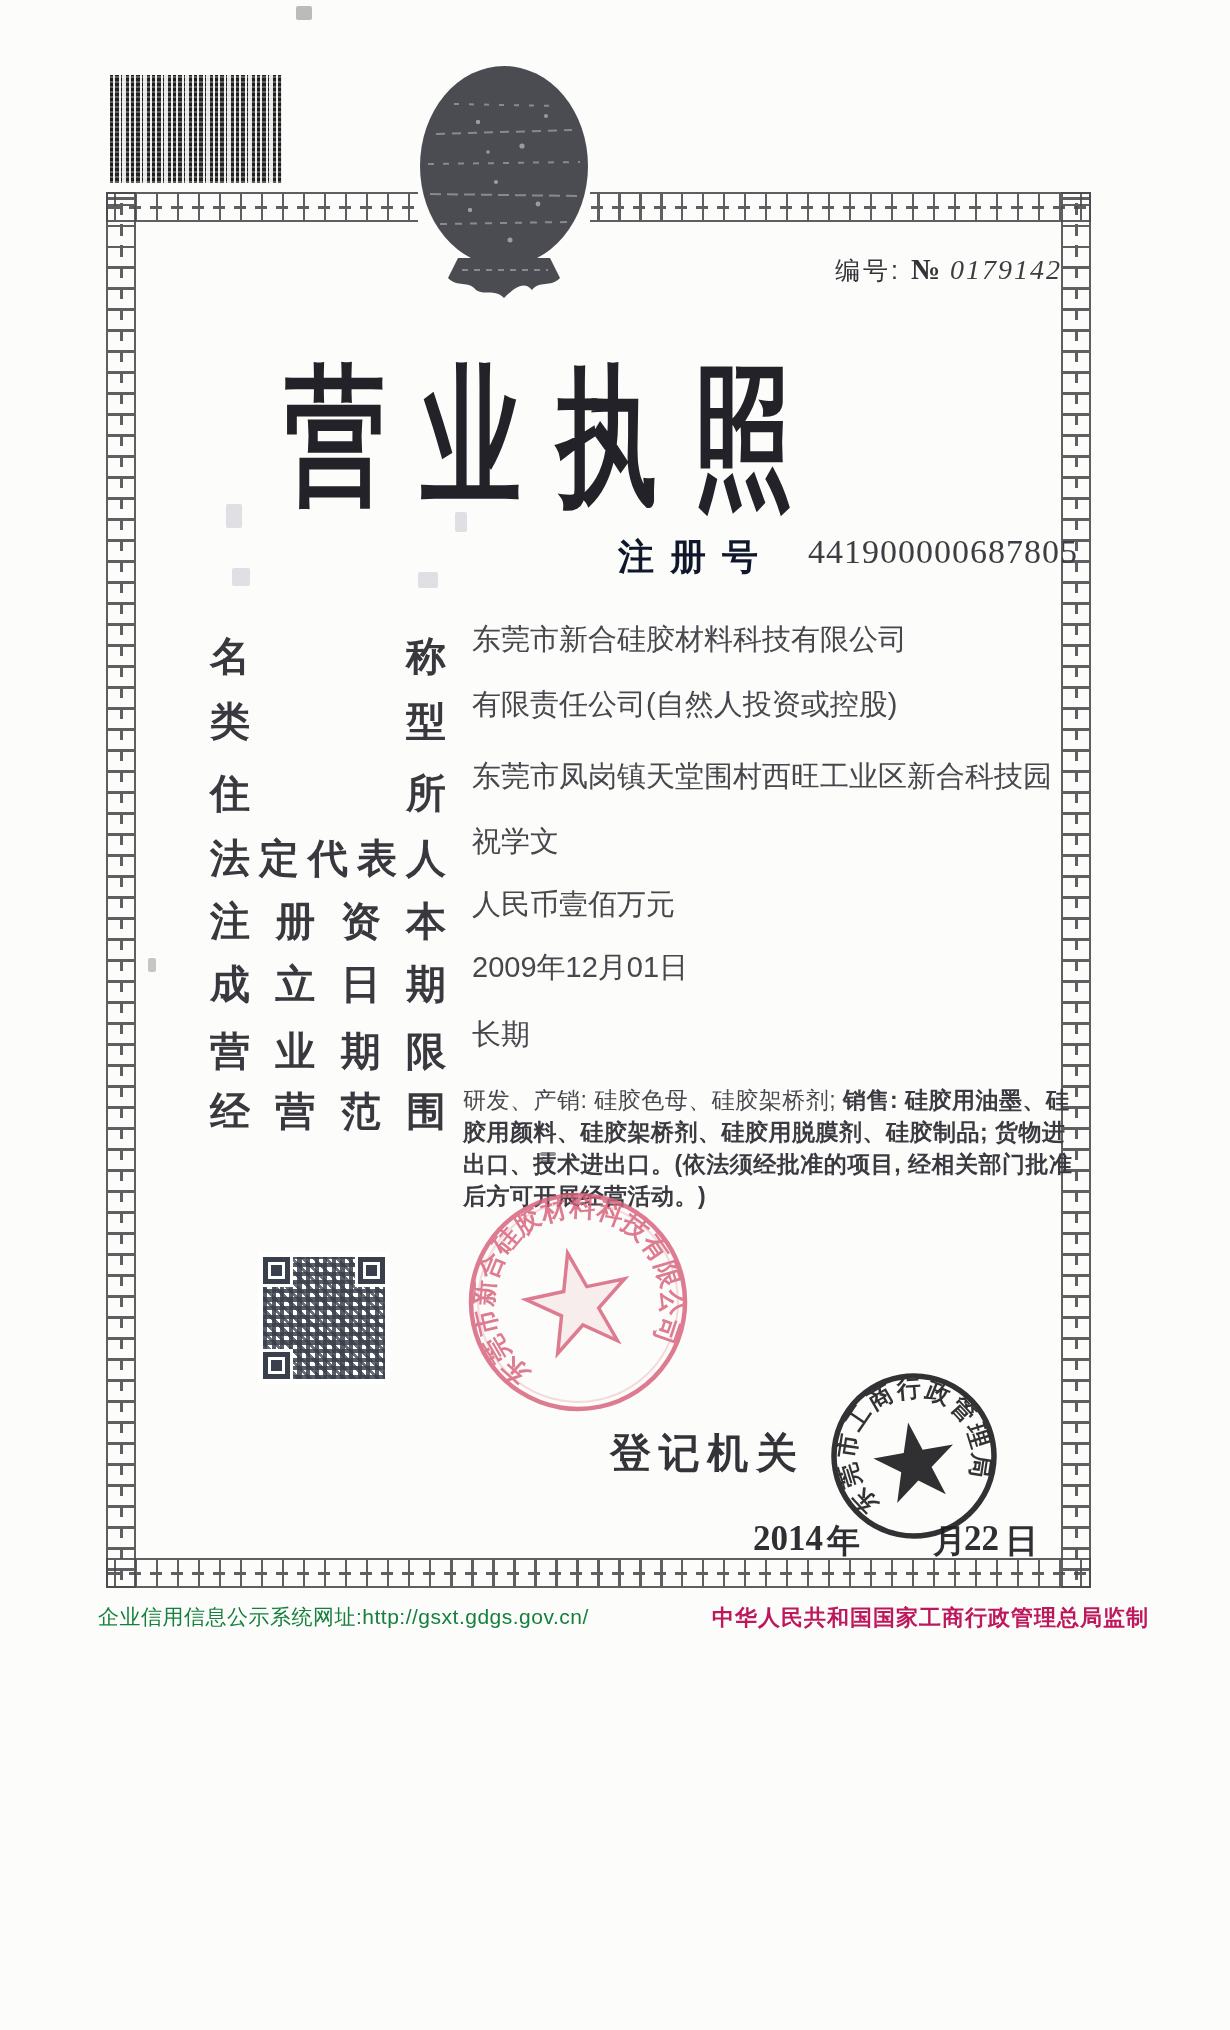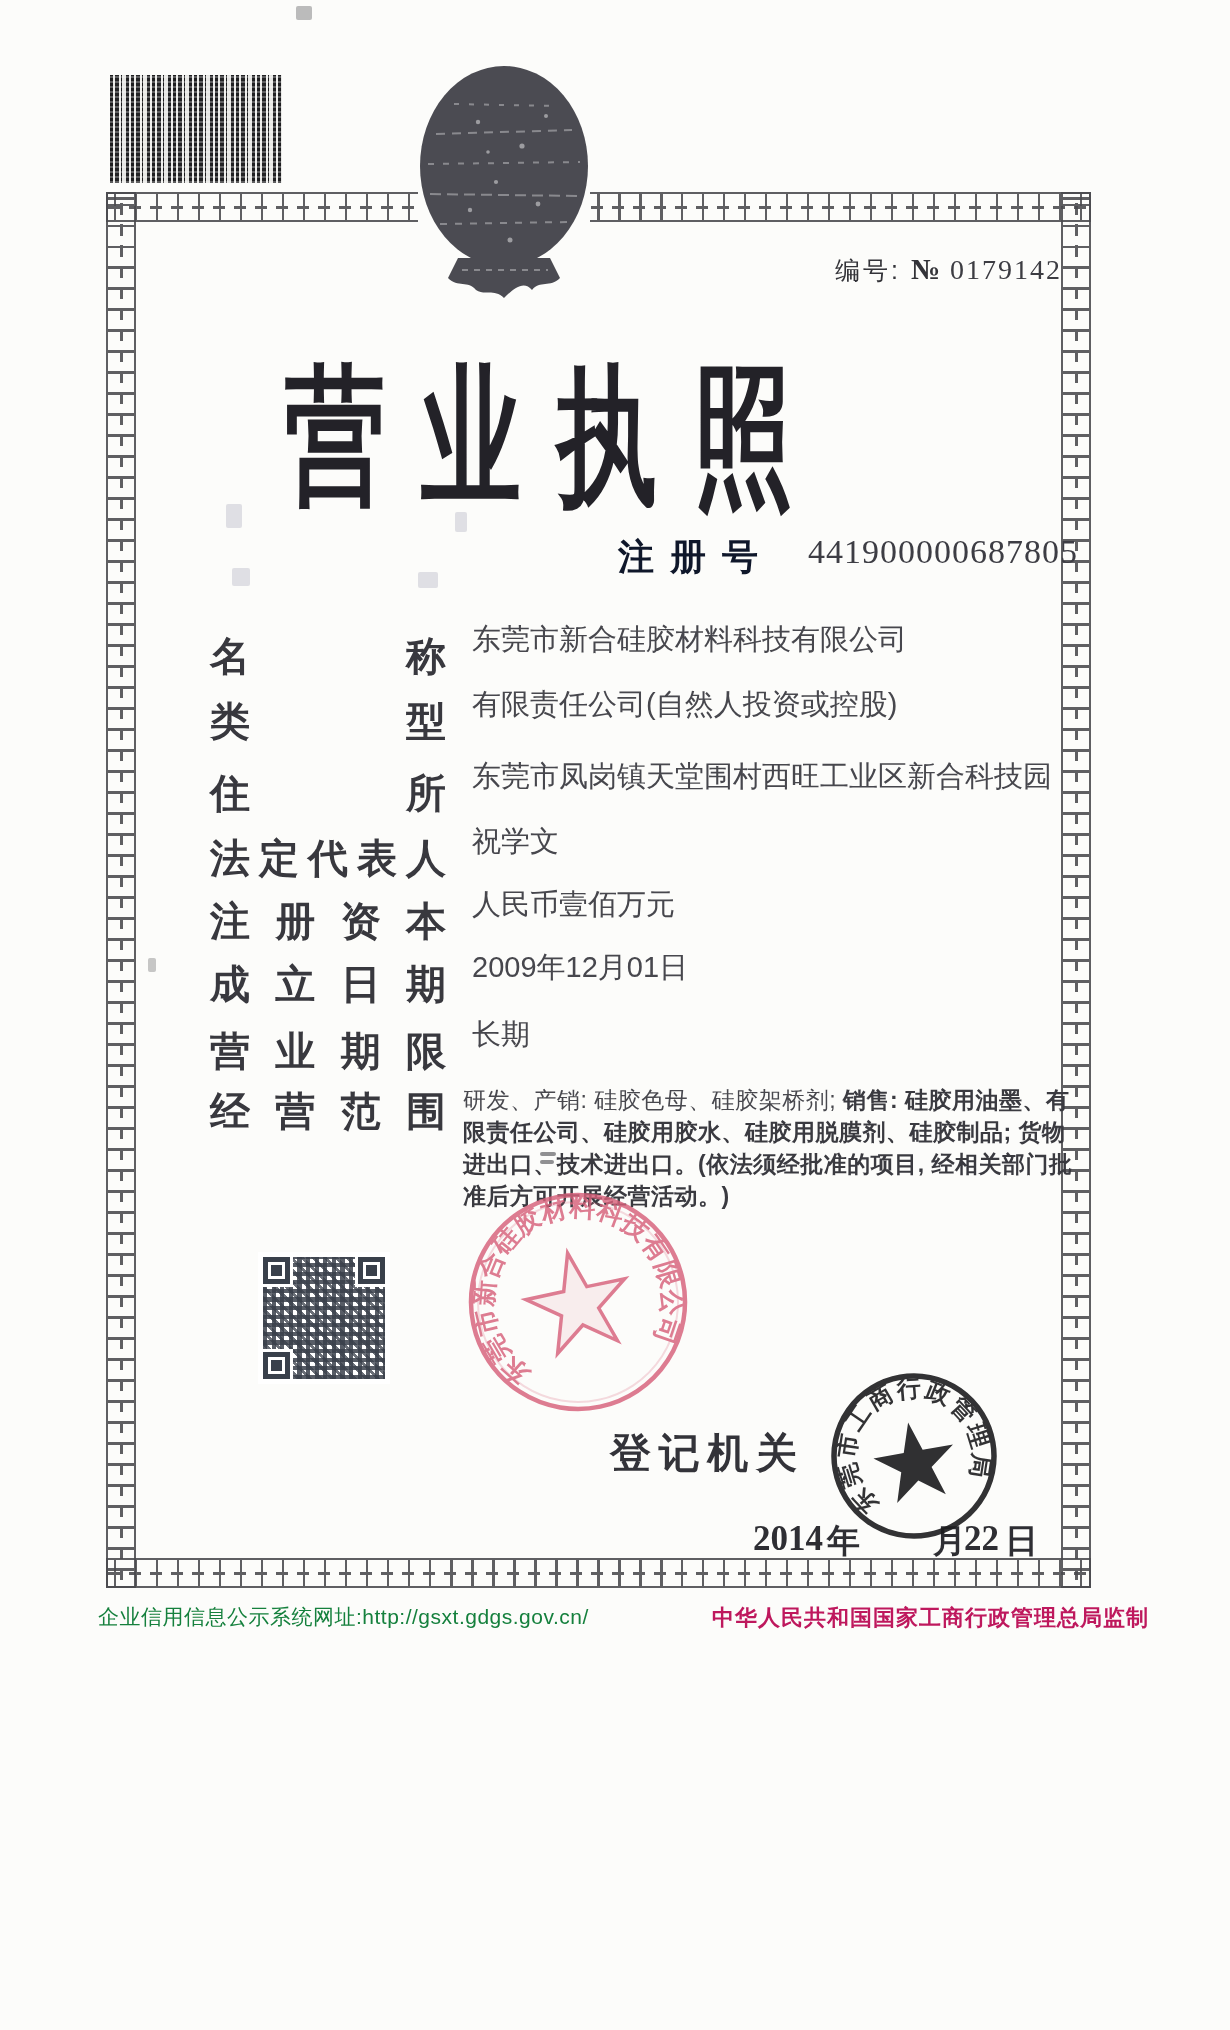--- a/index.html
+++ b/index.html
@@ -30,21 +30,21 @@
   .barcode{
     position:absolute;left:110px;top:75px;width:172px;height:108px;
     background-image:
       repeating-linear-gradient(0deg,rgba(255,255,255,.28) 0 2px,transparent 2px 5px),
       repeating-linear-gradient(90deg,#1d1d1f 0 3px,#e9e9e6 3px 5px,#232325 5px 9px,#efefec 9px 11px,#1a1a1c 11px 12px,#e6e6e3 12px 16px,#202022 16px 19px,#ececea 19px 21px);
   }
   
   .serial{position:absolute;left:835px;top:253px;white-space:nowrap;color:#333338;}
   .serial .lbl{font-size:25px;letter-spacing:3px;}
   .serial .no{font-family:"Liberation Serif",serif;font-weight:bold;font-size:29px;margin-left:10px;}
-  .serial .num{font-family:"Liberation Serif",serif;font-size:28px;letter-spacing:2px;margin-left:10px;color:#3c3c42;}
+  .serial .num{font-family:"Liberation Serif",serif;font-size:28px;letter-spacing:2px;margin-left:10px;color:#3c3c42;font-style:italic;}
   
   .doc-title{
     position:absolute;left:285px;top:338px;margin:0;
     font-size:100px;font-weight:800;letter-spacing:36px;white-space:nowrap;
     color:#232228;transform:scaleY(1.5);transform-origin:top left;
   }
   
   .regno{position:absolute;left:0;top:533px;width:100%;height:50px;}
   .regno .rlabel{
     position:absolute;left:618px;width:140px;display:inline-block;
@@ -180,21 +180,21 @@
   <div class="frow" style="top:941px">
     <span class="flabel">成立日期</span>
     <span class="fvalue">2009年12月01日</span>
   </div>
   <div class="frow" style="top:1008px">
     <span class="flabel">营业期限</span>
     <span class="fvalue">长期</span>
   </div>
   <div class="frow" style="top:1068px;height:140px">
     <span class="flabel">经营范围</span>
-    <span class="scope-block"><span>研发、产销: 硅胶色母、硅胶架桥剂; </span><span class="scope-bold">销售: 硅胶用油墨、有限责任公司、硅胶用胶水、硅胶用脱膜剂、硅胶制品; 货物进出口、技术进出口。(依法须经批准的项目, 经相关部门批准后方可开展经营活动。)</span></span>
+    <span class="scope-block"><span>研发、产销: 硅胶色母、硅胶架桥剂; </span><span class="scope-bold">销售: 硅胶用油墨、硅胶用颜料、硅胶架桥剂、硅胶用脱膜剂、硅胶制品; 货物进出口、技术进出口。(依法须经批准的项目, 经相关部门批准后方可开展经营活动。)</span></span>
   </div>
 
   <div class="qr">
     <div class="qr-grid"></div>
     <div class="finder tl"></div>
     <div class="finder tr"></div>
     <div class="finder bl"></div>
   </div>
 
   <svg class="company-seal" width="232" height="232" viewBox="0 0 232 232">

